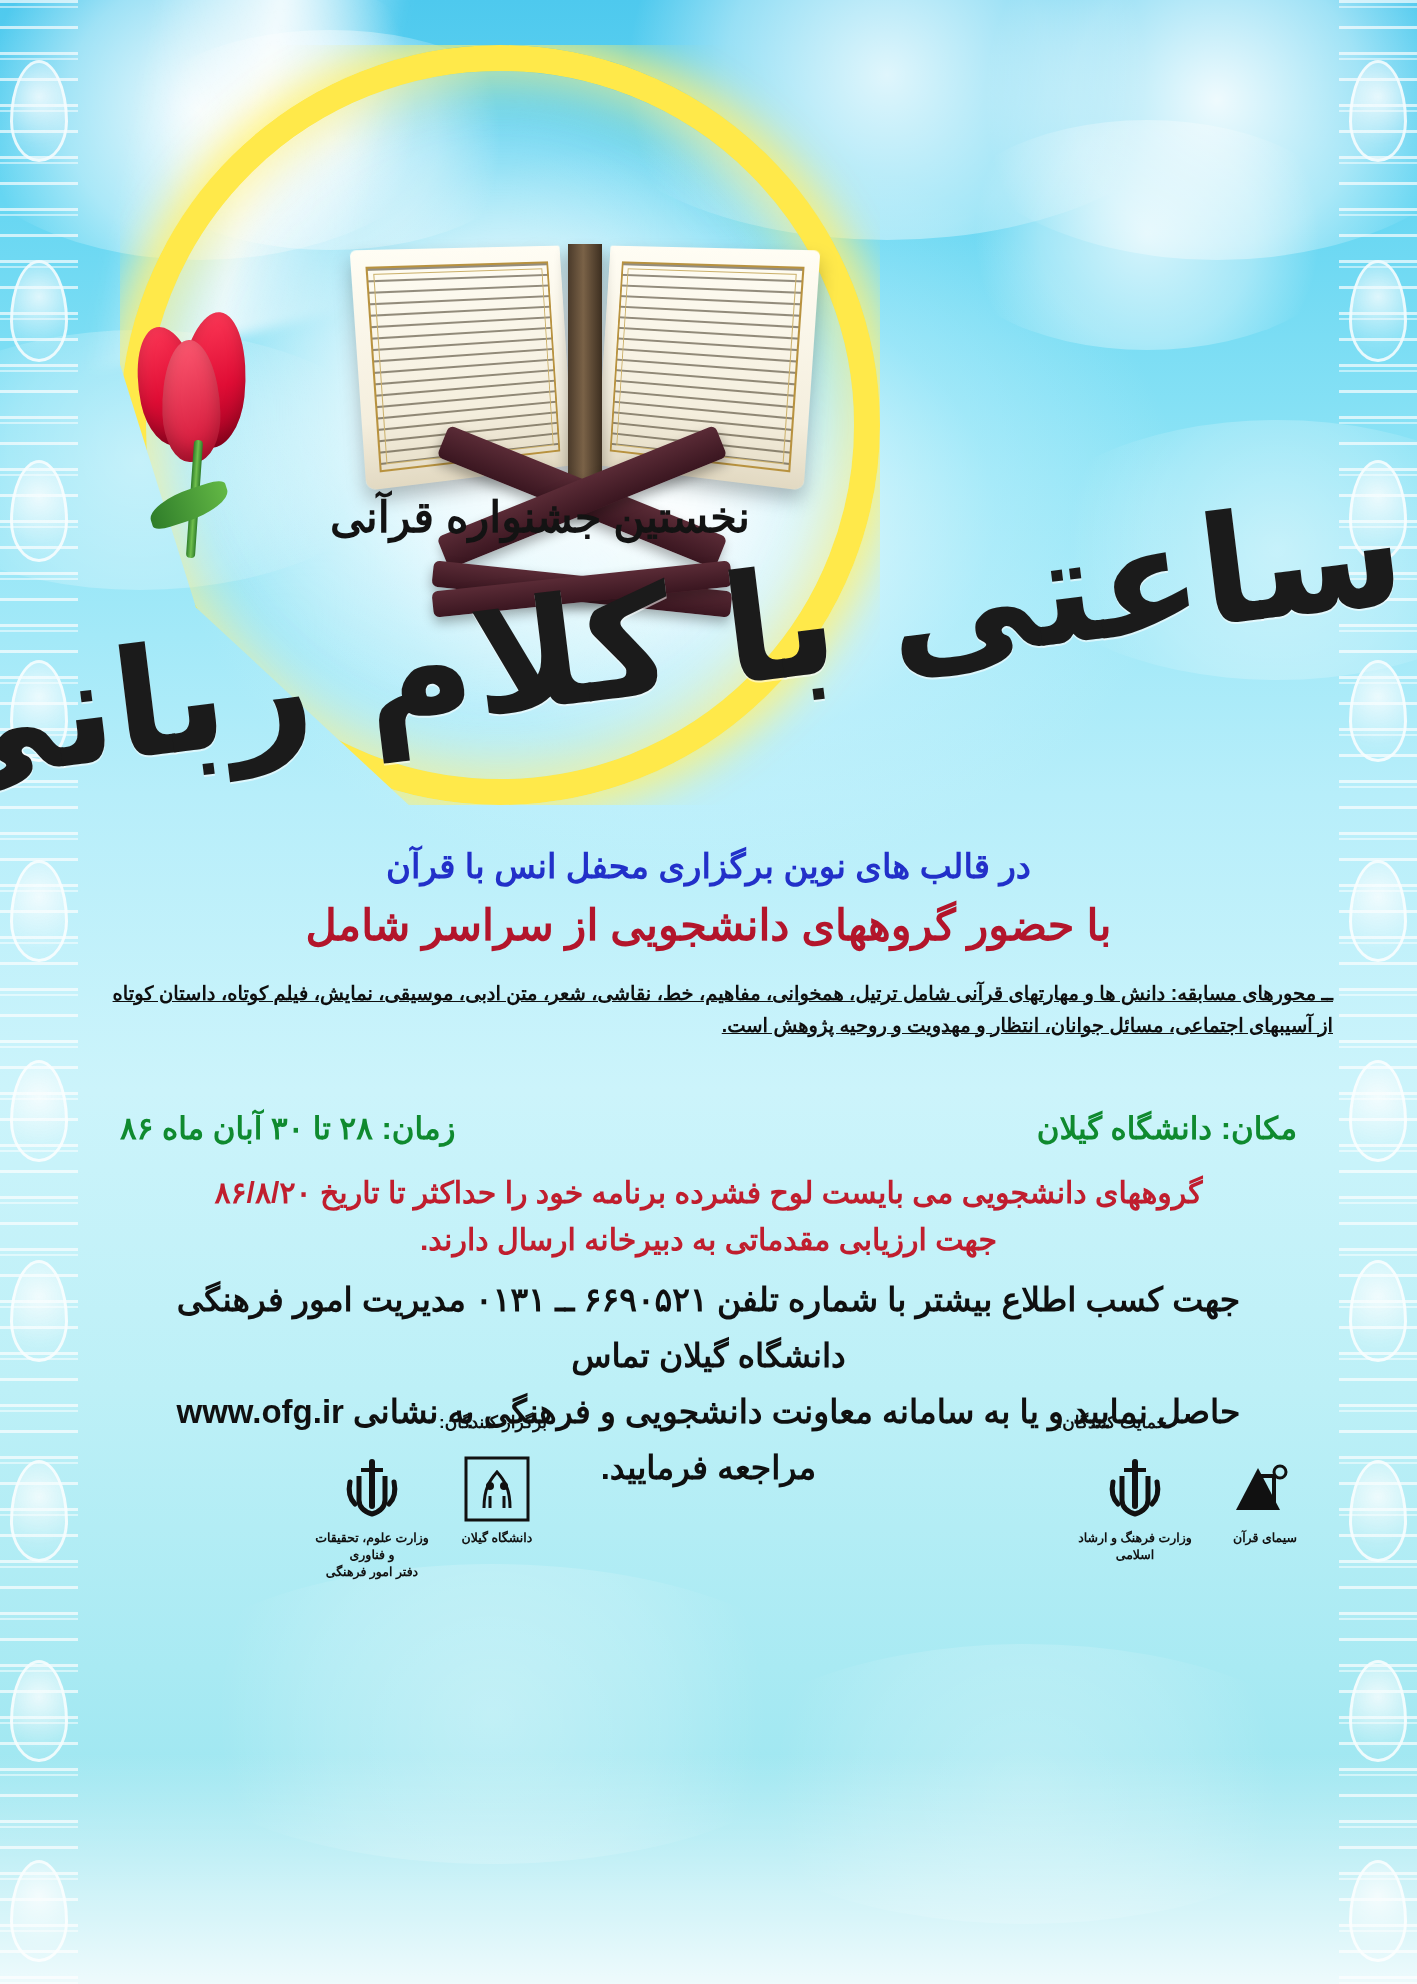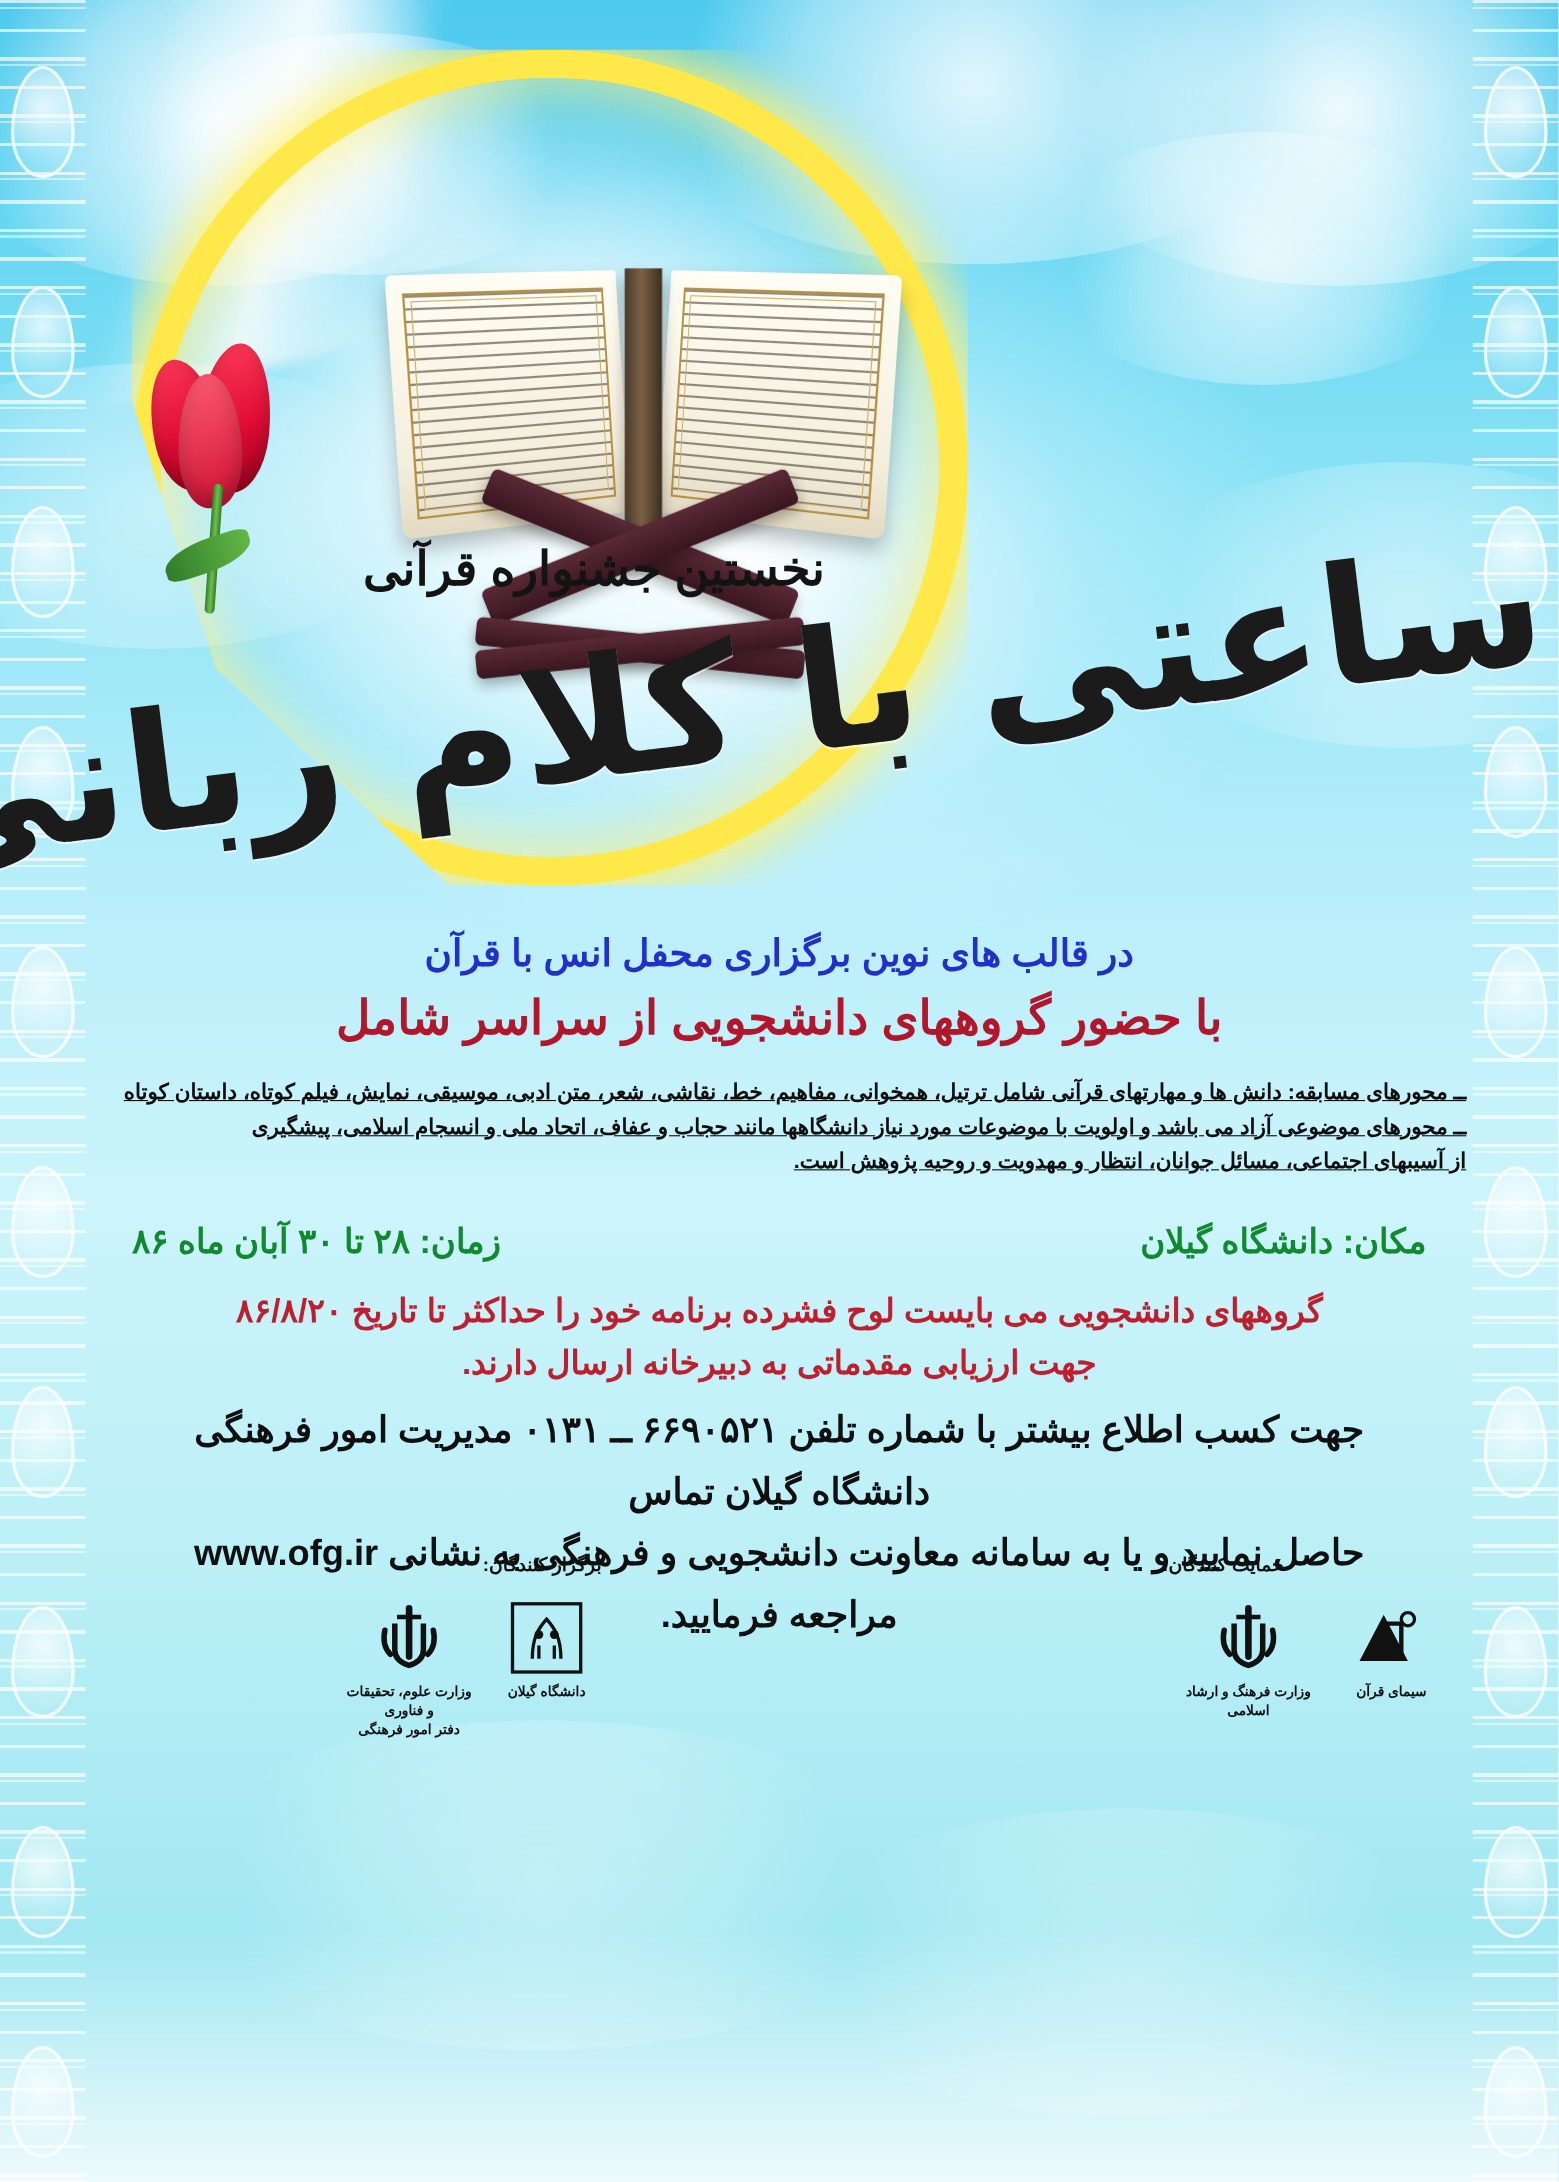--- a/index.html
+++ b/index.html
@@ -429,21 +429,20 @@
     <span>نخستین جشنواره قرآنی</span>
   </div>
 
   <div class="calligraphy">ساعتی با کلام ربانی</div>
 
   <div class="txt sub-1">در قالب های نوین برگزاری محفل انس با قرآن</div>
   <div class="txt sub-2">با حضور گروههای دانشجویی از سراسر شامل</div>
 
   <div class="axes">
     <span class="line">ــ محورهای مسابقه: دانش ها و مهارتهای قرآنی شامل ترتیل، همخوانی، مفاهیم، خط، نقاشی، شعر، متن ادبی، موسیقی، نمایش، فیلم کوتاه، داستان کوتاه</span>
-    <span class="line">ــ محورهای موضوعی آزاد می باشد و اولویت با موضوعات مورد نیاز دانشگاهها مانند حجاب و عفاف، اتحاد ملی و انسجام اسلامی، پیشگیری</span>
     <span class="line">از آسیبهای اجتماعی، مسائل جوانان، انتظار و مهدویت و روحیه پژوهش است.</span>
   </div>
 
   <div class="meta-row">
     <span class="place">مکان: دانشگاه گیلان</span>
     <span class="time">زمان: ۲۸ تا ۳۰ آبان ماه ۸۶</span>
   </div>
 
   <div class="notice">
     <div>گروههای دانشجویی می بایست لوح فشرده برنامه خود را حداکثر تا تاریخ ۸۶/۸/۲۰</div>

